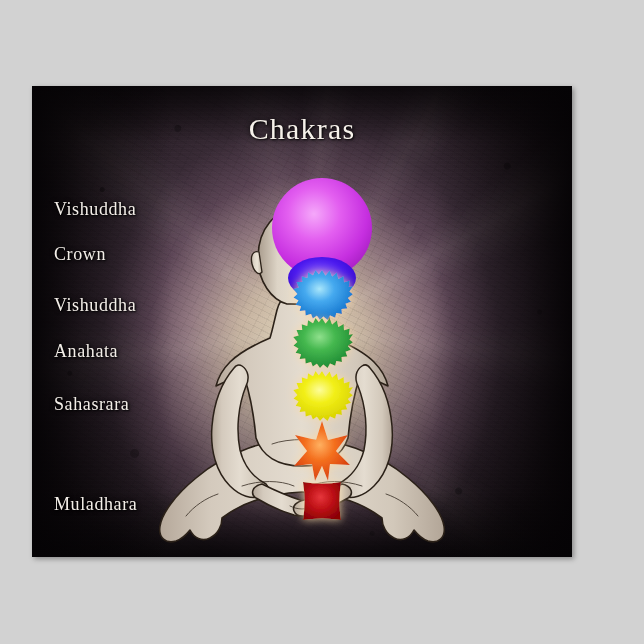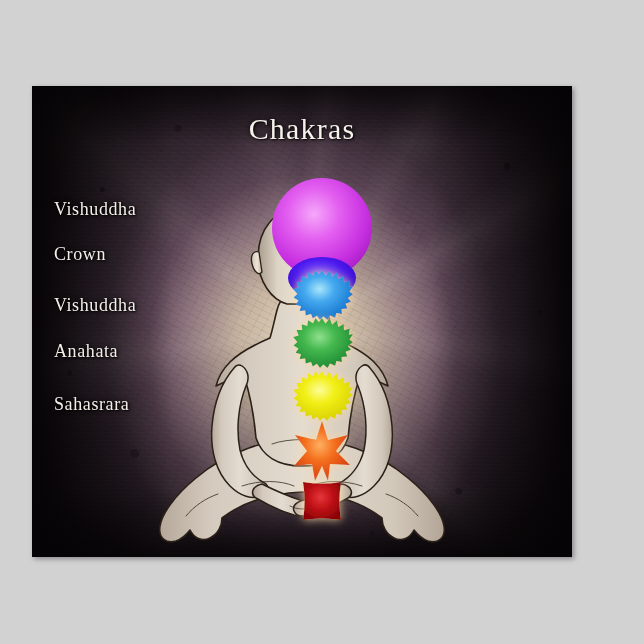--- a/index.html
+++ b/index.html
@@ -430,17 +430,18 @@
           M5 5 Q24 8 43 5 Q40 24 43 43 Q24 40 5 43 Q8 24 5 5 Z"></path>
       </svg>
     </div>
 
     <div class="col" id="col-left">
       <div class="label sanskrit" style="top:113px;">Vishuddha</div>
       <div class="label sanskrit" style="top:158px;">Crown</div>
       <div class="label sanskrit" style="top:209px;">Vishuddha</div>
       <div class="label sanskrit" style="top:255px;">Anahata</div>
       <div class="label sanskrit" style="top:308px;">Sahasrara</div>
+      <div class="label sanskrit" style="top:408px;">Muladhara</div>
     </div>
 
 
   </div>
 </div>
 
 </body></html>

